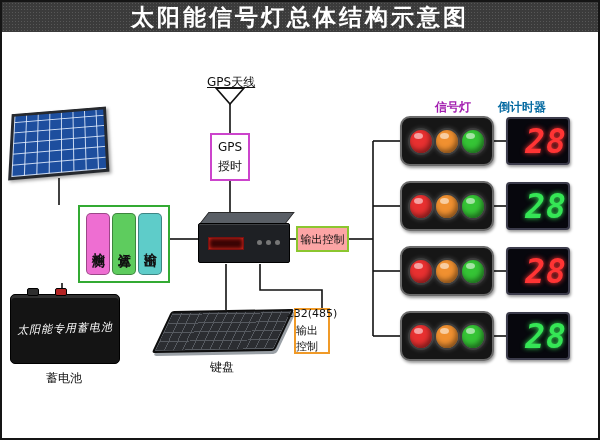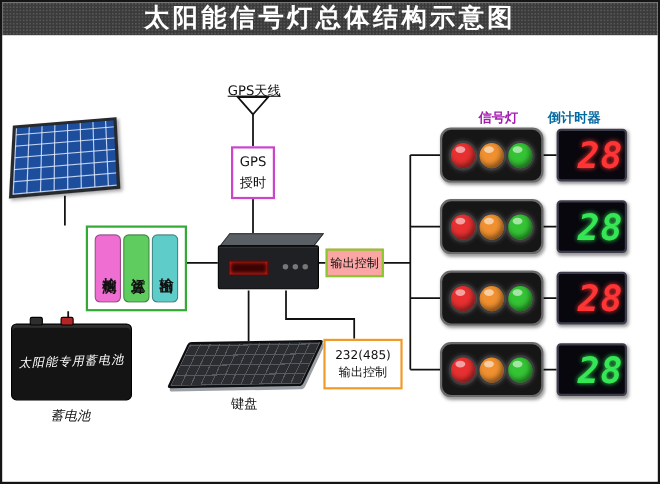--- a/index.html
+++ b/index.html
@@ -40,21 +40,21 @@
   .controller { position:absolute; left:196px; top:210px; width:92px; height:52px; }
   .controller .top { position:absolute; left:6px; top:0; width:86px; height:12px; background:#5a5f66; border:1px solid #2c2c2c; transform:skewX(-38deg); }
   .controller .front { position:absolute; left:0; top:11px; width:92px; height:40px; background:#1e2024; border:1px solid #000; border-radius:2px; box-shadow: inset 0 1px 0 rgba(255,255,255,.15); }
   .controller .display { position:absolute; left:10px; top:25px; width:36px; height:13px; background:#3a0404; border:1px solid #7a1010; box-shadow: inset 0 0 4px #ff3020; }
   .controller .knobs { position:absolute; right:10px; top:28px; display:flex; gap:4px; }
   .controller .knobs i { width:5px; height:5px; border-radius:50%; background:#777; }
 
   
   .out-box { position:absolute; left:294px; top:224px; width:53px; height:26px;
     background:#fca5a5; border:2px solid #8bc62f; font-size:11px; color:#111; display:flex; align-items:center; justify-content:center; }
-  .if-box { position:absolute; left:292px; top:306px; width:72px; height:46px;
+  .if-box { position:absolute; left:292px; top:306px; width:36px; height:46px;
     background:#fff; border:2px solid #f09a28; display:flex; flex-direction:column; align-items:center; justify-content:center; font-size:11px; color:#111; line-height:1.5; }
 
   
   .battery { position:absolute; left:8px; top:292px; width:110px; height:70px; background:#141414; border:1px solid #000; border-radius:5px; box-shadow: inset 0 3px 0 rgba(255,255,255,.12); }
   .battery .term1 { position:absolute; left:16px; top:-7px; width:12px; height:8px; background:#2e2e2e; border:1px solid #000; border-radius:2px; }
   .battery .term2 { position:absolute; left:44px; top:-7px; width:12px; height:8px; background:#b32424; border:1px solid #000; border-radius:2px; }
   .battery .btext { position:absolute; left:0; top:26px; width:100%; text-align:center; color:#fff; font-size:11px; font-style:italic; font-family:"DejaVu Serif", serif; transform:rotate(-2deg); letter-spacing:1px; }
 
   
   .keyboard { position:absolute; left:160px; top:308px; width:122px; height:42px;
@@ -148,21 +148,21 @@
 
   <div class="out-box" style="border-color: rgb(139, 198, 47);">
     <span>输出控制</span>
   </div>
 
   <div class="battery">
     <div class="term1"></div>
     <div class="term2"></div>
     <div class="btext">太阳能专用蓄电池</div>
   </div>
-  <div class="lbl" style="left:44px; top:368px;font-style:italic;">蓄电池</div>
+  <div class="lbl" style="left:44px; top:368px;">蓄电池</div>
 
   <div class="keyboard"></div>
   <div class="lbl" style="left:208px; top:357px;text-align:center;">键盘</div>
 
   <div class="if-box" style="border-color: rgb(240, 154, 40);">
     <span>232(485)</span>
     <span>输出控制</span>
   </div>
 
   <div class="lbl" style="left: 433px; top: 97px; font-weight: bold; color: #a21caf;">信号灯</div>

